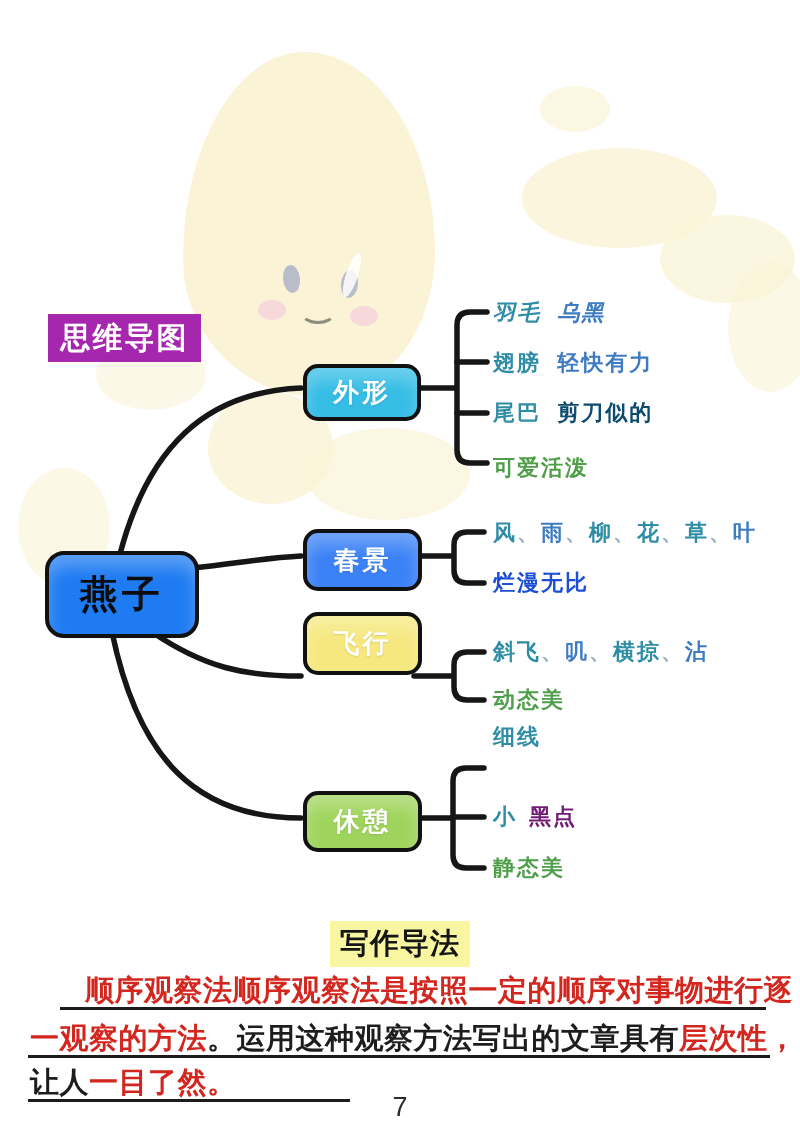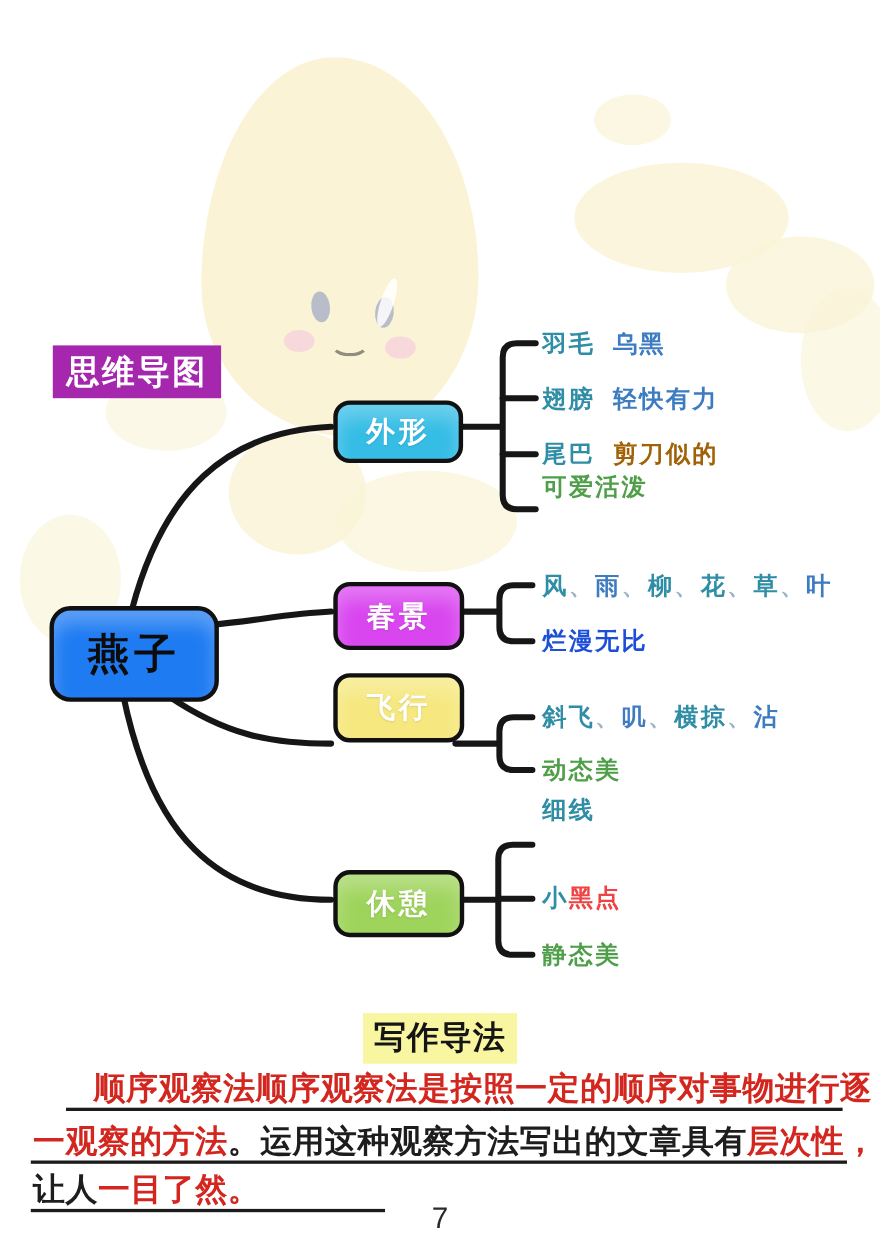--- a/index.html
+++ b/index.html
@@ -41,21 +41,21 @@
   .node.nb1{left:303px;top:529px;width:111px;height:54px;}
   .node.nb2{left:303px;top:612px;width:111px;height:55px;}
   .node.nb3{left:303px;top:791px;width:111px;height:53px;}
   
   .badge{position:absolute;left:28px;top:314px;width:153px;height:48px;z-index:3;
          display:flex;align-items:center;justify-content:center;
          color:#fff;font-size:30px;font-weight:bold;letter-spacing:2px;}
   
   .leaf{position:absolute;left:493px;transform:translateY(-50%);z-index:3;
         font-size:22px;font-weight:600;letter-spacing:2px;white-space:pre;}
-  .lf-a1{top:313px;} .lf-a2{top:363px;} .lf-a3{top:413px;} .lf-a4{top:443px;}
+  .lf-a1{top:313px;font-style:italic;} .lf-a2{top:363px;} .lf-a3{top:413px;} .lf-a4{top:468px;}
   .lf-b1{top:533px;} .lf-b2{top:583px;}
   .lf-c1{top:652px;} .lf-c2{top:700px;}
   .lf-d1{top:737px;} .lf-d2{top:817px;} .lf-d3{top:868px;}
   
   .f-head{position:absolute;left:50%;transform:translateX(-50%);top:921px;z-index:3;
           font-size:29px;font-weight:bold;color:#151515;padding:3px 10px;letter-spacing:1px;}
   .f-line{position:absolute;left:30px;width:742px;z-index:3;font-size:29px;font-weight:bold;
           line-height:36px;letter-spacing:0.5px;white-space:pre;}
   .f-l1{top:972px;text-indent:55px;}
   .f-l2{top:1020px;}
@@ -109,34 +109,34 @@
   <path d="M 414 818 L 450 818"></path>
   <path d="M 484 768 L 466 768 Q 453 768 453 781 L 453 855 Q 453 868 466 868 L 484 868"></path>
   <path d="M 453 817 L 484 817"></path>
 </svg>
 
 <div class="badge" style="background-color: rgb(165, 39, 174); margin-left: 20px;">思维导图</div>
 
 <div class="node root" style="background-color: rgb(30, 123, 242);">燕子</div>
 
 <div class="node branch nb0" style="background-color: rgb(53, 189, 230);">外形</div>
-<div class="node branch nb1" style="background-color: #d946ef;">春景</div>
+<div class="node branch nb1" style="background-color: #3b82f6;">春景</div>
 <div class="node branch nb2" style="background-color: rgb(246, 232, 127);">飞行</div>
 <div class="node branch nb3" style="background-color: rgb(159, 212, 92); text-align: right;">休憩</div>
 
 <div class="leaf lf-a1"><span style="color: rgb(47, 141, 166);">羽毛</span><span style="color: rgb(47, 141, 166);">  </span><span style="color: rgb(62, 124, 194);">乌黑</span></div>
 <div class="leaf lf-a2"><span style="color: rgb(47, 141, 166);">翅膀</span><span style="color: rgb(47, 141, 166);">  </span><span style="color: rgb(62, 124, 194);">轻快有力</span></div>
-<div class="leaf lf-a3"><span style="color: rgb(47, 141, 166);">尾巴</span><span style="color: rgb(47, 141, 166);">  </span><span style="color: #a16207; margin-top: 36px;">剪刀似的</span></div>
+<div class="leaf lf-a3"><span style="color: rgb(47, 141, 166);">尾巴</span><span style="color: rgb(47, 141, 166);">  </span><span style="color: #0c4a6e; margin-top: 36px;">剪刀似的</span></div>
 <div class="leaf lf-a4"><span style="color: rgb(79, 159, 74);">可爱活泼</span></div>
 <div class="leaf lf-b1"><span style="color: rgb(47, 141, 166);">风</span><span style="color: rgb(159, 179, 196);">、</span><span style="color: rgb(62, 124, 194);">雨</span><span style="color: rgb(159, 179, 196);">、</span><span style="color: rgb(47, 141, 166);">柳</span><span style="color: rgb(159, 179, 196);">、</span><span style="color: rgb(47, 141, 166);">花</span><span style="color: rgb(159, 179, 196);">、</span><span style="color: rgb(47, 141, 166);">草</span><span style="color: rgb(159, 179, 196);">、</span><span style="color: rgb(62, 124, 194);">叶</span></div>
 <div class="leaf lf-b2"><span style="color: #1d4ed8;">烂漫无比</span></div>
 <div class="leaf lf-c1"><span style="color: rgb(47, 141, 166);">斜飞</span><span style="color: rgb(159, 179, 196);">、</span><span style="color: rgb(62, 124, 194);">叽</span><span style="color: rgb(159, 179, 196);">、</span><span style="color: rgb(47, 141, 166);">横掠</span><span style="color: rgb(159, 179, 196);">、</span><span style="color: rgb(62, 124, 194);">沾</span></div>
 <div class="leaf lf-c2"><span style="color: rgb(79, 159, 74);">动态美</span></div>
 <div class="leaf lf-d1"><span style="color: rgb(47, 141, 166);">细线</span></div>
-<div class="leaf lf-d2"><span style="color: rgb(47, 141, 166);">小</span><span style="color: #ef4444;">黑点</span></div>
+<div class="leaf lf-d2"><span style="color: rgb(47, 141, 166);">小</span><span style="color: #701a75; margin-left: 12px;">黑点</span></div>
 <div class="leaf lf-d3"><span style="color: rgb(79, 159, 74); font-family: Liberation Serif, serif;">静态美</span></div>
 
 <div class="f-head" style="background-color: rgb(249, 246, 162);">写作导法</div>
 <div class="f-line f-l1"><span style="color: rgb(211, 38, 31);">顺序观察法顺序观察法是按照一定的顺序对事物进行逐</span></div>
 <div class="f-line f-l2"><span style="color: rgb(211, 38, 31);">一观察的方法</span><span style="color: rgb(29, 29, 29);">。</span><span style="color: rgb(29, 29, 29);">运用这种观察方法写出的文章具有</span><span style="color: rgb(211, 38, 31);">层次性</span><span style="color: rgb(211, 38, 31);">，</span></div>
 <div class="f-line f-l3"><span style="color: rgb(29, 29, 29); text-align: right;">让人</span><span style="color: rgb(211, 38, 31);">一目了然</span><span style="color: rgb(211, 38, 31);">。</span></div>
 <div class="ubar ub1"></div>
 <div class="ubar ub2"></div>
 <div class="ubar ub3"></div>
 

